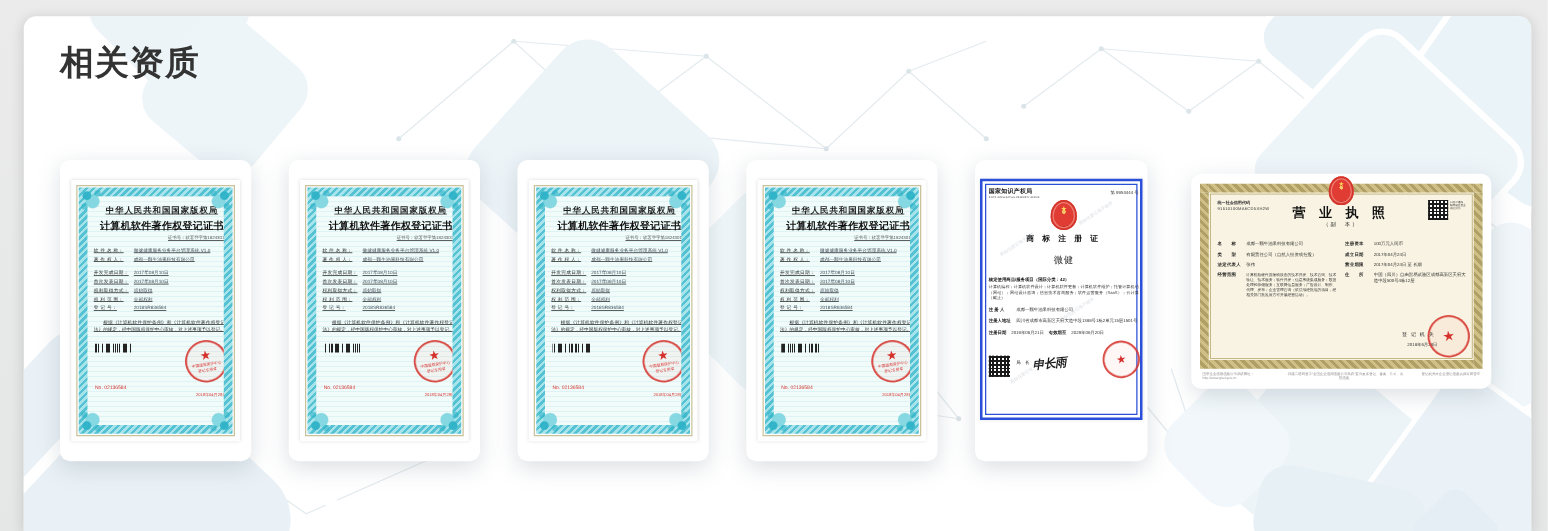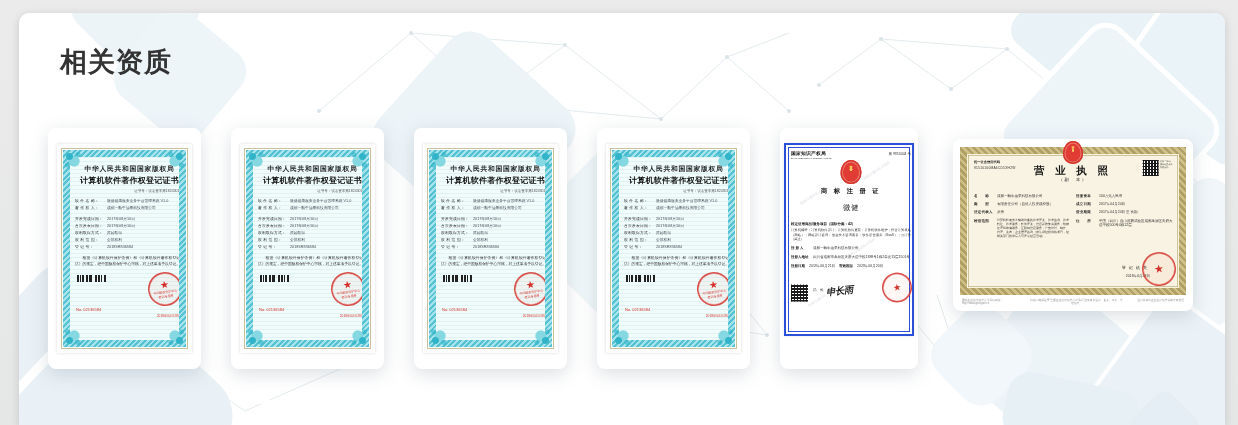--- a/index.html
+++ b/index.html
@@ -3,33 +3,33 @@
 <meta charset="utf-8">
 <style>
   html,body{margin:0;padding:0;width:1238px;height:425px;overflow:hidden;
     font-family:"Liberation Sans",sans-serif;background:linear-gradient(#ebebeb,#e5e6e6);}
   .stage{position:relative;width:1238px;height:425px;}
   .panel{position:absolute;left:19px;top:13px;width:1206px;height:412px;background:#fff;
     border-radius:10px 10px 0 0;box-shadow:0 2px 10px rgba(0,0,0,.14);overflow:hidden;}
   
   .deco{position:absolute;border-radius:24px;z-index:0;}
   .mesh{position:absolute;left:0;top:0;z-index:0;opacity:.9;}
-  .title{position:absolute;left:29px;top:20px;z-index:3;margin:12px;font-size:27px;line-height:34px;
+  .title{position:absolute;left:29px;top:20px;z-index:3;margin:0;font-size:27px;line-height:34px;
     font-weight:600;color:#333;letter-spacing:1px;}
   .cards{position:absolute;left:29px;top:115px;z-index:2;display:flex;gap:30px;align-items:flex-start;}
   .card{background:#fff;border-radius:8px;box-shadow:0 5px 18px rgba(135,150,160,.30);}
   .sw-card{width:153px;height:241px;display:flex;justify-content:center;align-items:flex-start;padding-top:0;}
   .tm-card{width:138px;height:241px;display:flex;justify-content:center;}
   .bl-card{width:240px;height:172px;margin-top:11px;margin-left:5px;overflow:hidden;}
   
   .sw-art{position:relative;width:135px;height:209px;margin-top:16px;background:#fefefe;box-shadow:0 0 3px rgba(0,0,0,.15);}
   .sw-line{position:absolute;inset:4px;border:1px solid #c9c39b;}
   .sw-band{position:absolute;inset:6px;background:repeating-linear-gradient(135deg,#54c2d3 0 2px,#a7e3ea 2px 4px);}
   .sw-inner{position:absolute;inset:13px;background:#f1fbfa;
-    background-image:repeating-linear-gradient(180deg,rgba(108,197,209,.15) 0 1px,transparent 1px 4px);overflow:hidden;}
+    background-image:repeating-linear-gradient(180deg,rgba(108,197,209,.15) 0 1px,transparent 1px 4px);overflow:hidden;text-decoration:underline;}
   .sw-c{position:absolute;width:22px;height:22px;z-index:2;background:
     radial-gradient(circle at 25% 25%,rgba(46,178,199,.95) 0 3px,transparent 4px),
     radial-gradient(circle at 64% 16%,rgba(46,178,199,.6) 0 2px,transparent 3px),
     radial-gradient(circle at 16% 64%,rgba(46,178,199,.6) 0 2px,transparent 3px),
     radial-gradient(circle at 46% 46%,rgba(127,214,224,.95) 0 5px,transparent 6px);}
   .sw-c.tl{left:7px;top:7px}.sw-c.tr{right:7px;top:7px;transform:scaleX(-1)}
   .sw-c.bl{left:7px;bottom:7px;transform:scaleY(-1)}.sw-c.br{right:7px;bottom:7px;transform:scale(-1)}
   .scale2{width:200%;transform:scale(.5);transform-origin:0 0;}
   .sw-doc{width:218px;height:362px;padding:14px 10px 0;color:#333;}
   .sw-auth{text-align:center;font-family:"Liberation Serif",serif;font-weight:bold;font-size:13.5px;color:#1d1d1d;letter-spacing:1.5px;}

